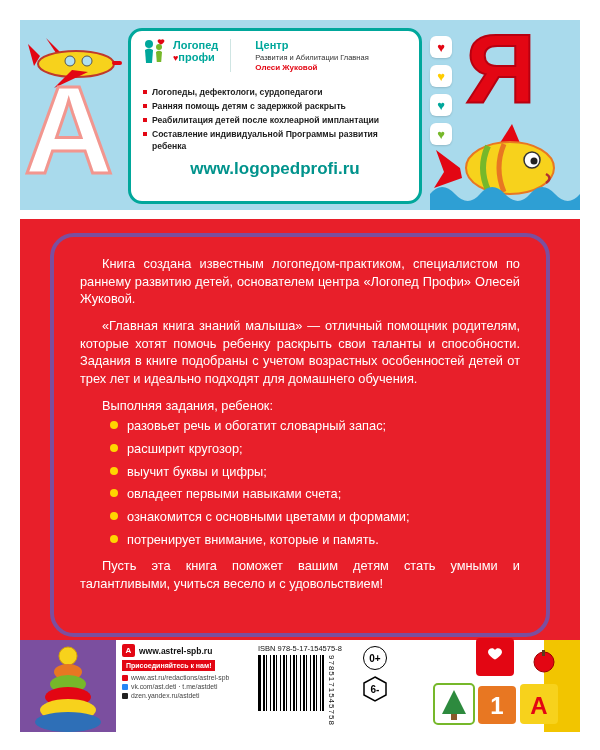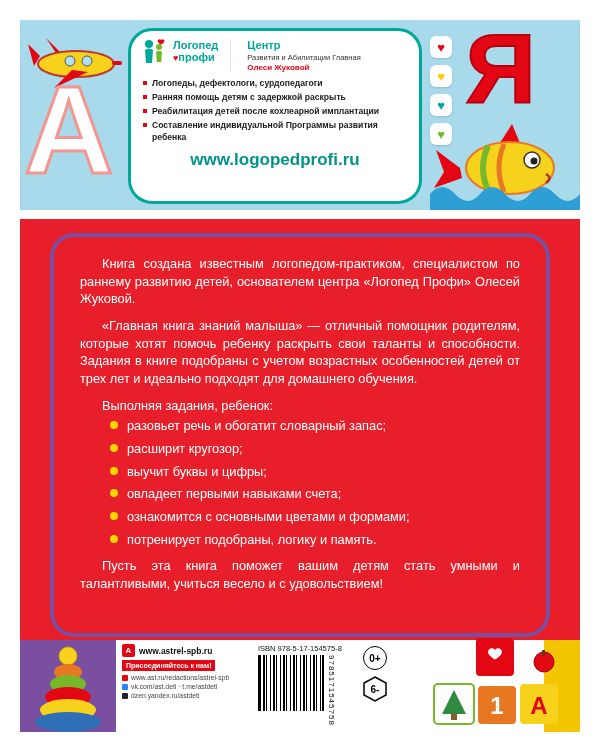--- a/index.html
+++ b/index.html
@@ -10,29 +10,29 @@
   
   .top-band { position:absolute; left:20px; top:20px; width:560px; height:190px; background:#a9daec; overflow:hidden; }
   .plane { position:absolute; left:4px; top:10px; }
   .letter-left { position:absolute; left:4px; top:48px; font-size:124px; font-weight:700; line-height:1;
     color:#ffffff; -webkit-text-stroke:3px #f2968f; text-shadow:0 0 1px #f2968f; }
   .letter-right { position:absolute; right:44px; top:0px; font-size:98px; font-weight:700; line-height:1;
     color:#e30613; -webkit-text-stroke:2px #b80010; }
   .fish { position:absolute; right:0; bottom:0; }
 
   .info-card { position:absolute; left:108px; top:8px; width:294px; height:176px; background:#fff;
-    border:3px solid #00a79b; border-radius:24px; padding:8px 10px 6px; }
+    border:3px solid #00a79b; border-radius:14px; padding:8px 10px 6px; }
   .card-header { display:flex; align-items:flex-start; gap:8px; }
   .brand { color:#00a79b; font-weight:700; font-size:11px; line-height:1.1; }
   .brand .heart-dot { color:#e30613; font-size:9px; }
-  .center-info { margin-left:4px; padding-left:16px; border-left:1px solid #cfe5e3; }
+  .center-info { margin-left:4px; padding-left:24px; border-left:1px solid #cfe5e3; }
   .center-title { color:#00a79b; font-weight:700; font-size:11px; }
   .center-sub { color:#333; font-size:7.5px; margin-top:2px; }
   .center-author { color:#e30613; font-weight:700; font-size:8px; margin-top:1px; }
-  .card-bullets { list-style:none; margin-top:6px; }
+  .card-bullets { list-style:none; margin-top:15px; }
   .card-bullets li { display:flex; font-size:8.6px; font-weight:700; color:#1d1d1d; line-height:1.35; margin-bottom:2.5px; }
   .card-bullets .sq { flex:none; width:4px; height:4px; background:#e30613; margin:3px 5px 0 2px; }
   .card-url { text-align:center; color:#00938c; font-weight:700; font-size:17px; margin-top:7px; }
 
   .hearts-col { position:absolute; left:410px; top:16px; display:flex; flex-direction:column; gap:7px; }
   .heart-tile { width:22px; height:22px; background:#fff; border-radius:6px; display:flex; align-items:center; justify-content:center;
     font-size:13px; line-height:1; box-shadow:0 1px 2px rgba(0,0,0,.15); }
 
   
   .main-red { position:absolute; left:20px; top:219px; width:560px; height:430px; background:#e81f2a; }
@@ -182,21 +182,21 @@
         <li>
             <span class="dot"></span>
             <span>овладеет первыми навыками счета;</span>
           </li>
         <li>
             <span class="dot"></span>
             <span>ознакомится с основными цветами и формами;</span>
           </li>
         <li>
             <span class="dot"></span>
-            <span>потренирует подобраны, логику и память.</span>
+            <span>потренирует внимание, которые и память.</span>
           </li>
       </ul>
       <p class="para closing">Пусть эта книга поможет вашим детям стать умными и талантливыми, учиться весело и с удовольствием!</p>
     </div>
   </div>
 
   <div class="footer">
     <div class="purple-block">
       <svg width="84" height="88" viewBox="0 0 84 88">
         <rect x="40" y="10" width="4" height="66" rx="2" fill="#f0e6d8"></rect>

